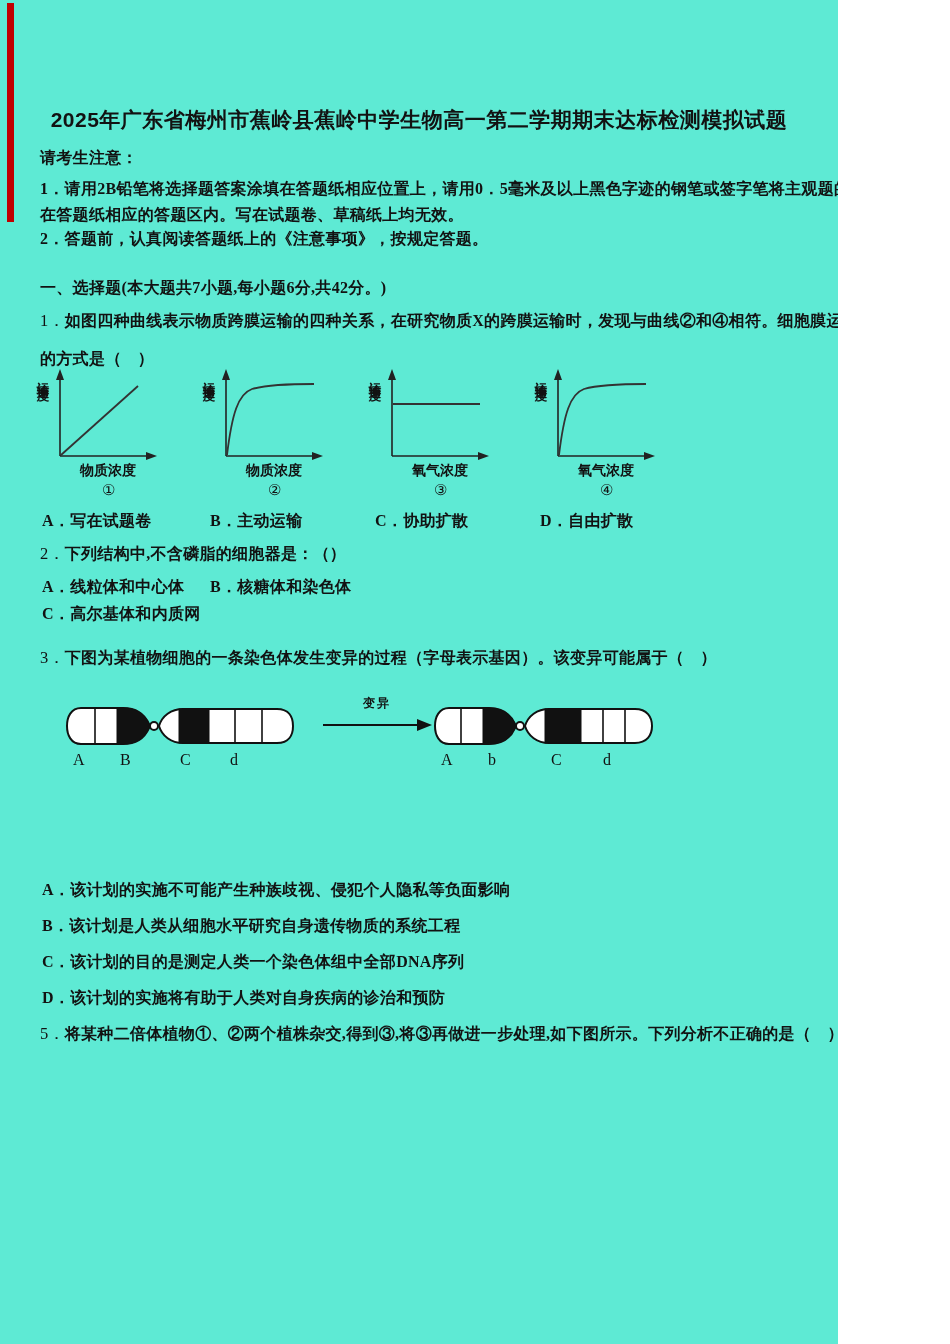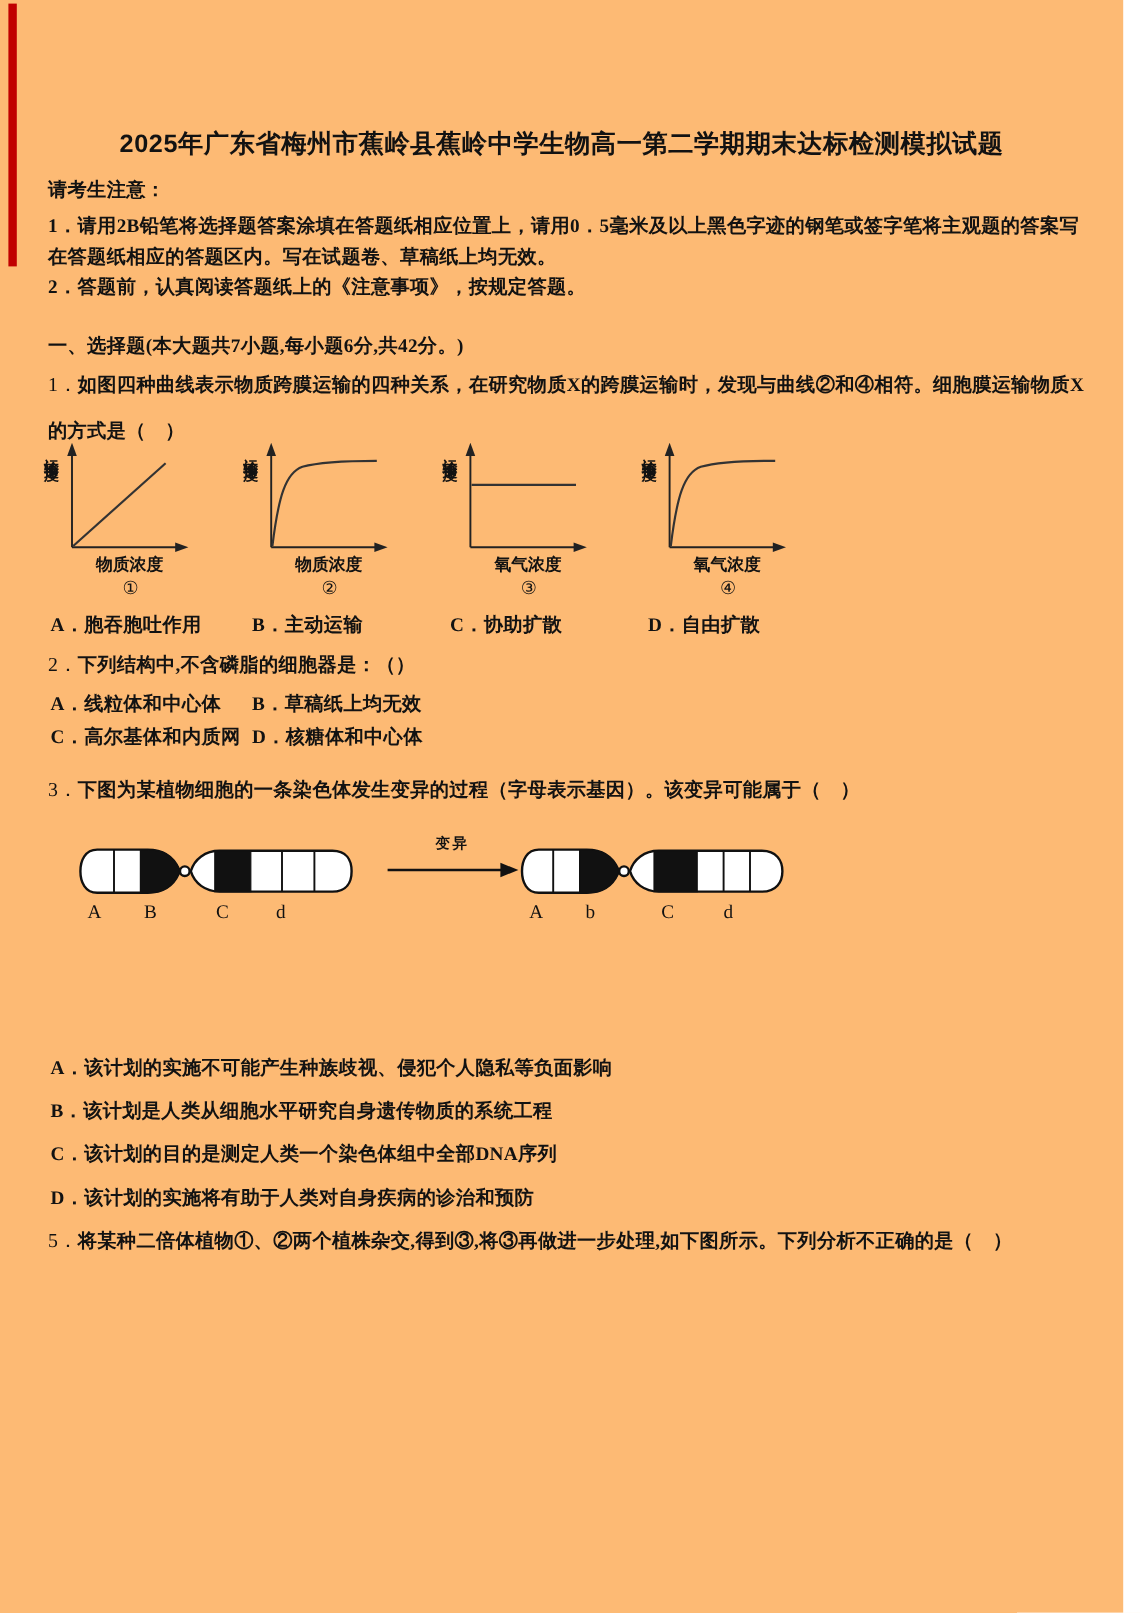--- a/index.html
+++ b/index.html
@@ -1,18 +1,18 @@
 <!DOCTYPE html>
 <html><head>
 <meta charset="utf-8">
 <style>
   * { margin:0; padding:0; box-sizing:border-box; }
   html,body { background:#ffffff; }
   .page {
-    position:relative; width:936px; height:1344px; background:#fdba74;
+    position:relative; width:838px; height:1344px; background:#5eead4;
     font-family:"Liberation Serif","DejaVu Serif",serif; color:#121212; overflow:hidden;
   }
   .abs { position:absolute; }
   .red-bar { position:absolute; left:7px; top:3px; width:7px; height:219px; }
   .title { position:absolute; top:106px; left:0; right:0; text-align:center;
            font-size:21px; font-weight:bold; letter-spacing:0.5px;
            font-family:"Liberation Sans","DejaVu Sans",sans-serif; }
   .txt { font-size:16px; font-weight:bold; letter-spacing:0.3px; }
   .qnum { font-weight:normal; }
   .notice-1 { line-height:26px; width:872px; }
@@ -114,36 +114,35 @@
             <polygon class="ah" points="96,86 107,90 96,94"></polygon>
           <path class="curve" d="M11,89 C16,48 22,28 36,23 C50,19 72,18 98,18"></path>
         </svg>
       </div>
       <div class="xlab">氧气浓度</div>
       <div class="gnum">④</div>
     </div>
   </div>
 
   <div class="abs txt optrow4" style="top:511px; left:42px; width:866px;">
-    <span>A．胞吞胞吐作用</span>
+    <span>A．写在试题卷</span>
     <span>B．主动运输</span>
     <span>C．协助扩散</span>
     <span>D．自由扩散</span>
   </div>
 
   <div class="abs" style="top:543px; left:40px;">
     <span class="qnum" style="font-size:16.5px;">2．</span><span class="txt">下列结构中,不含磷脂的细胞器是：（）</span>
   </div>
   <div class="abs txt optrow2" style="top:577px; left:42px; width:700px;">
     <span>A．线粒体和中心体</span>
-    <span>B．草稿纸上均无效</span>
+    <span>B．核糖体和染色体</span>
   </div>
   <div class="abs txt optrow2" style="top:604px; left:42px; width:700px;">
     <span>C．高尔基体和内质网</span>
-    <span>D．核糖体和中心体</span>
   </div>
 
   <div class="abs" style="top:647px; left:40px;">
     <span class="qnum" style="font-size:16.5px;">3．</span><span class="txt">下图为某植物细胞的一条染色体发生变异的过程（字母表示基因）。该变异可能属于（　）</span>
   </div>
 
   <div class="chromfig">
     <svg class="chrom" style="left:0;" width="230" height="72" viewBox="0 0 230 72">
       <path class="chrom-outline" d="M16,5 H58 C72,5 80,12 84,21 L84,25 C80,34 72,41 58,41 H16 C6,41 2,32 2,23 C2,14 6,5 16,5 Z"></path>
       <path class="chrom-black" d="M52,5 H58 C72,5 80,12 84,21 L84,25 C80,34 72,41 58,41 H52 Z"></path>

